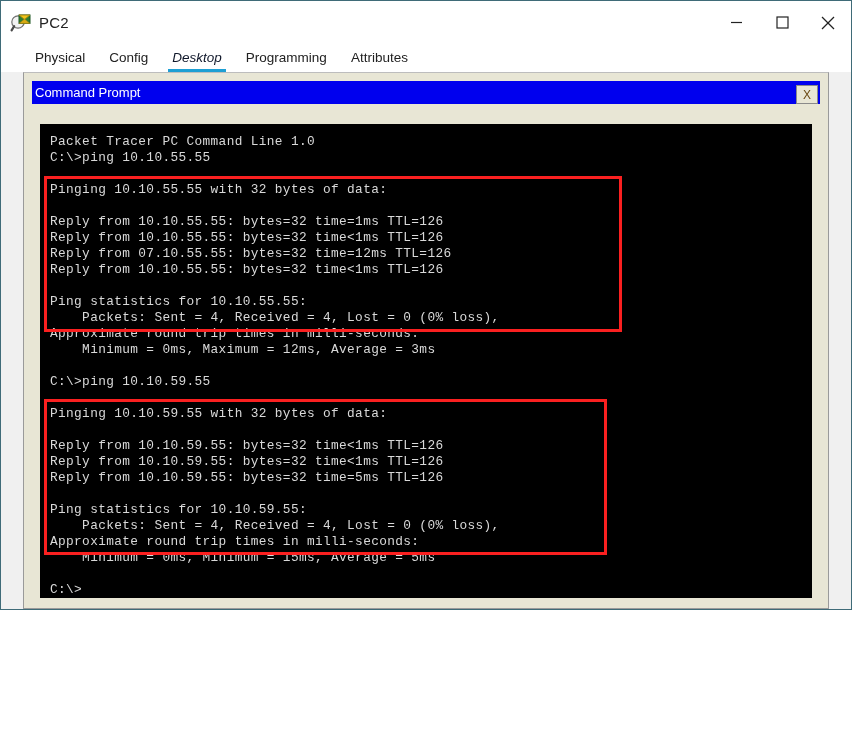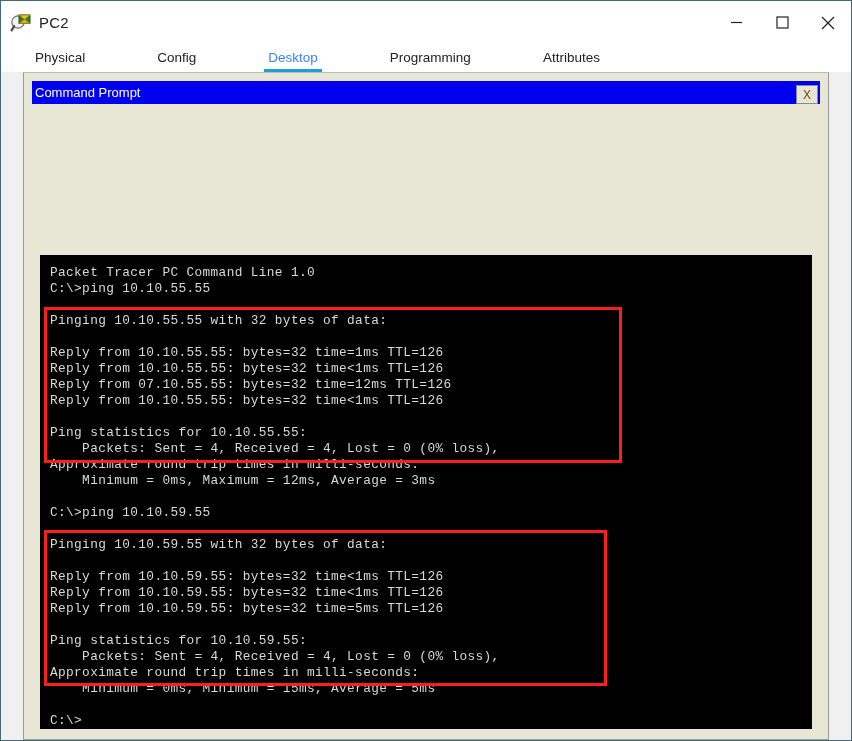--- a/index.html
+++ b/index.html
@@ -10,21 +10,21 @@
   body {
     width: 852px;
     height: 741px;
     font-family: "Liberation Sans", sans-serif;
     overflow: hidden;
   }
 
   #app-window {
     position: relative;
     width: 852px;
-    height: 741px;
+    height: 610px;
     background: #f0f0f0;
     border: 1px solid #3f6b78;
     box-sizing: border-box;
     display: flex;
     flex-direction: column;
   }
 
   
   #titlebar {
     height: 43px;
@@ -69,33 +69,33 @@
 
   
   #tabstrip {
     height: 28px;
     background: #ffffff;
     display: flex;
     align-items: flex-end;
     padding-left: 22px;
     flex: 0 0 auto;
     box-sizing: border-box;
-    gap: 48px;
   }
   .tab {
     font-size: 13.5px;
     color: #222222;
     padding: 0 12px 6px 12px;
     position: relative;
     cursor: default;
     white-space: nowrap;
     line-height: 16px;
   }
   .tab.active {
-    color: #3b82f6;
+    color: #0f172a;
+    font-style: italic;
   }
   .tab.active::after {
     content: "";
     position: absolute;
     left: 8px;
     right: 8px;
     bottom: 0;
     height: 3px;
     background: #1e9fd4;
   }

